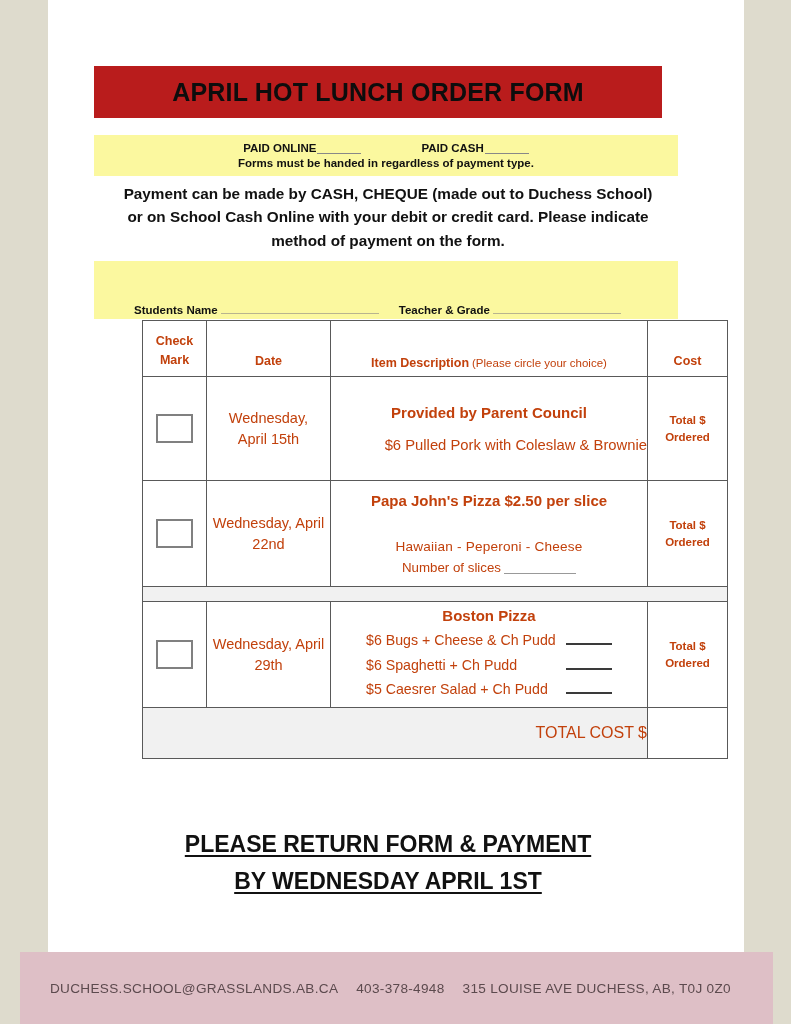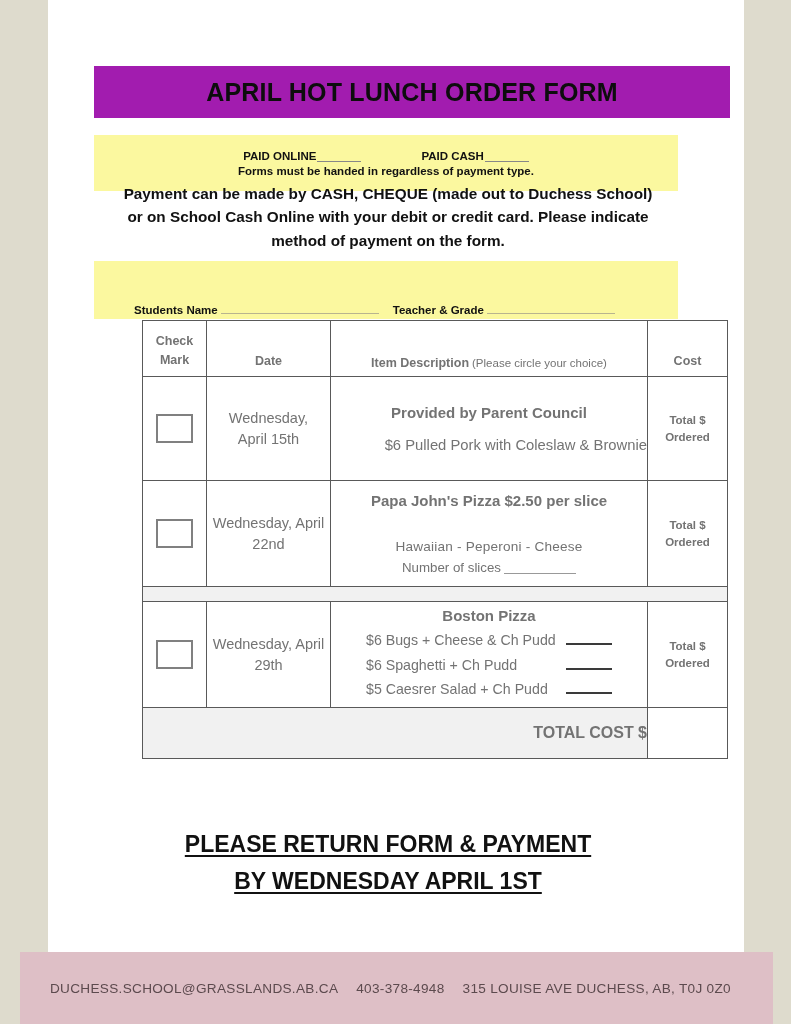--- a/index.html
+++ b/index.html
@@ -27,42 +27,42 @@
     left: 0;
     top: 0;
     width: 696px;
   }
 
   
   .title-band {
     position: absolute;
     left: 46px;
     top: 66px;
-    width: 636px;
+    width: 568px;
     height: 52px;
-    background: #a21caf;
+    background: #b91c1c;
     display: flex;
     align-items: center;
     justify-content: center;
   }
   .title-text {
     font-size: 25px;
     font-weight: bold;
     letter-spacing: 0.2px;
     color: #0d0d0d;
     white-space: nowrap;
   }
 
   
   .paid-band {
     position: absolute;
     left: 46px;
     top: 135px;
     width: 584px;
-    height: 56px;
+    height: 41px;
     background: #fbf89f;
     display: flex;
     flex-direction: column;
     align-items: center;
     justify-content: center;
   }
   .paid-row {
     display: flex;
     gap: 60px;
     align-items: baseline;
@@ -118,21 +118,21 @@
     font-size: 11.5px;
     font-weight: bold;
     color: #111;
   }
   .nf {
     display: flex;
     align-items: baseline;
     white-space: nowrap;
   }
   .nf.students { margin-left: 40px; }
-  .nf.teacher { margin-left: 14px; text-align: center; }
+  .nf.teacher { margin-left: 20px; text-align: center; }
   .nf .blank-long {
     display: inline-block;
     border-bottom: 1px solid #b8b48f;
     margin-left: 3px;
     vertical-align: -2px;
   }
   .nf.students .blank-long { width: 158px; }
   .nf.teacher .blank-long { width: 128px; }
 
   
@@ -141,21 +141,21 @@
     left: 94px;
     top: 320px;
     width: 585px;
     border-collapse: collapse;
     table-layout: fixed;
   }
   .tbl td, .tbl th {
     border: 1.4px solid #595959;
     vertical-align: middle;
     padding: 0;
-    color: #737373;
+    color: #c2410c;
   }
   .col-check { width: 64px; }
   .col-date  { width: 124px; }
   .col-item  { width: 317px; }
   .col-cost  { width: 80px; }
 
   .hdr { height: 56px; }
   .hdr-cell {
     text-align: center;
     font-size: 12.5px;
@@ -268,21 +268,21 @@
     border-bottom: 1.4px solid #595959;
   }
 
   .total-row td {
     height: 50px;
     background: #f1f1f1;
   }
   .total-label {
     text-align: right;
     font-size: 16px;
-    font-weight: bold;
+    font-weight: normal;
     padding-right: 6px;
     vertical-align: bottom;
     padding-bottom: 7px;
   }
   .total-input {
     background: #ffffff !important;
   }
 
   
   .return-notice {

